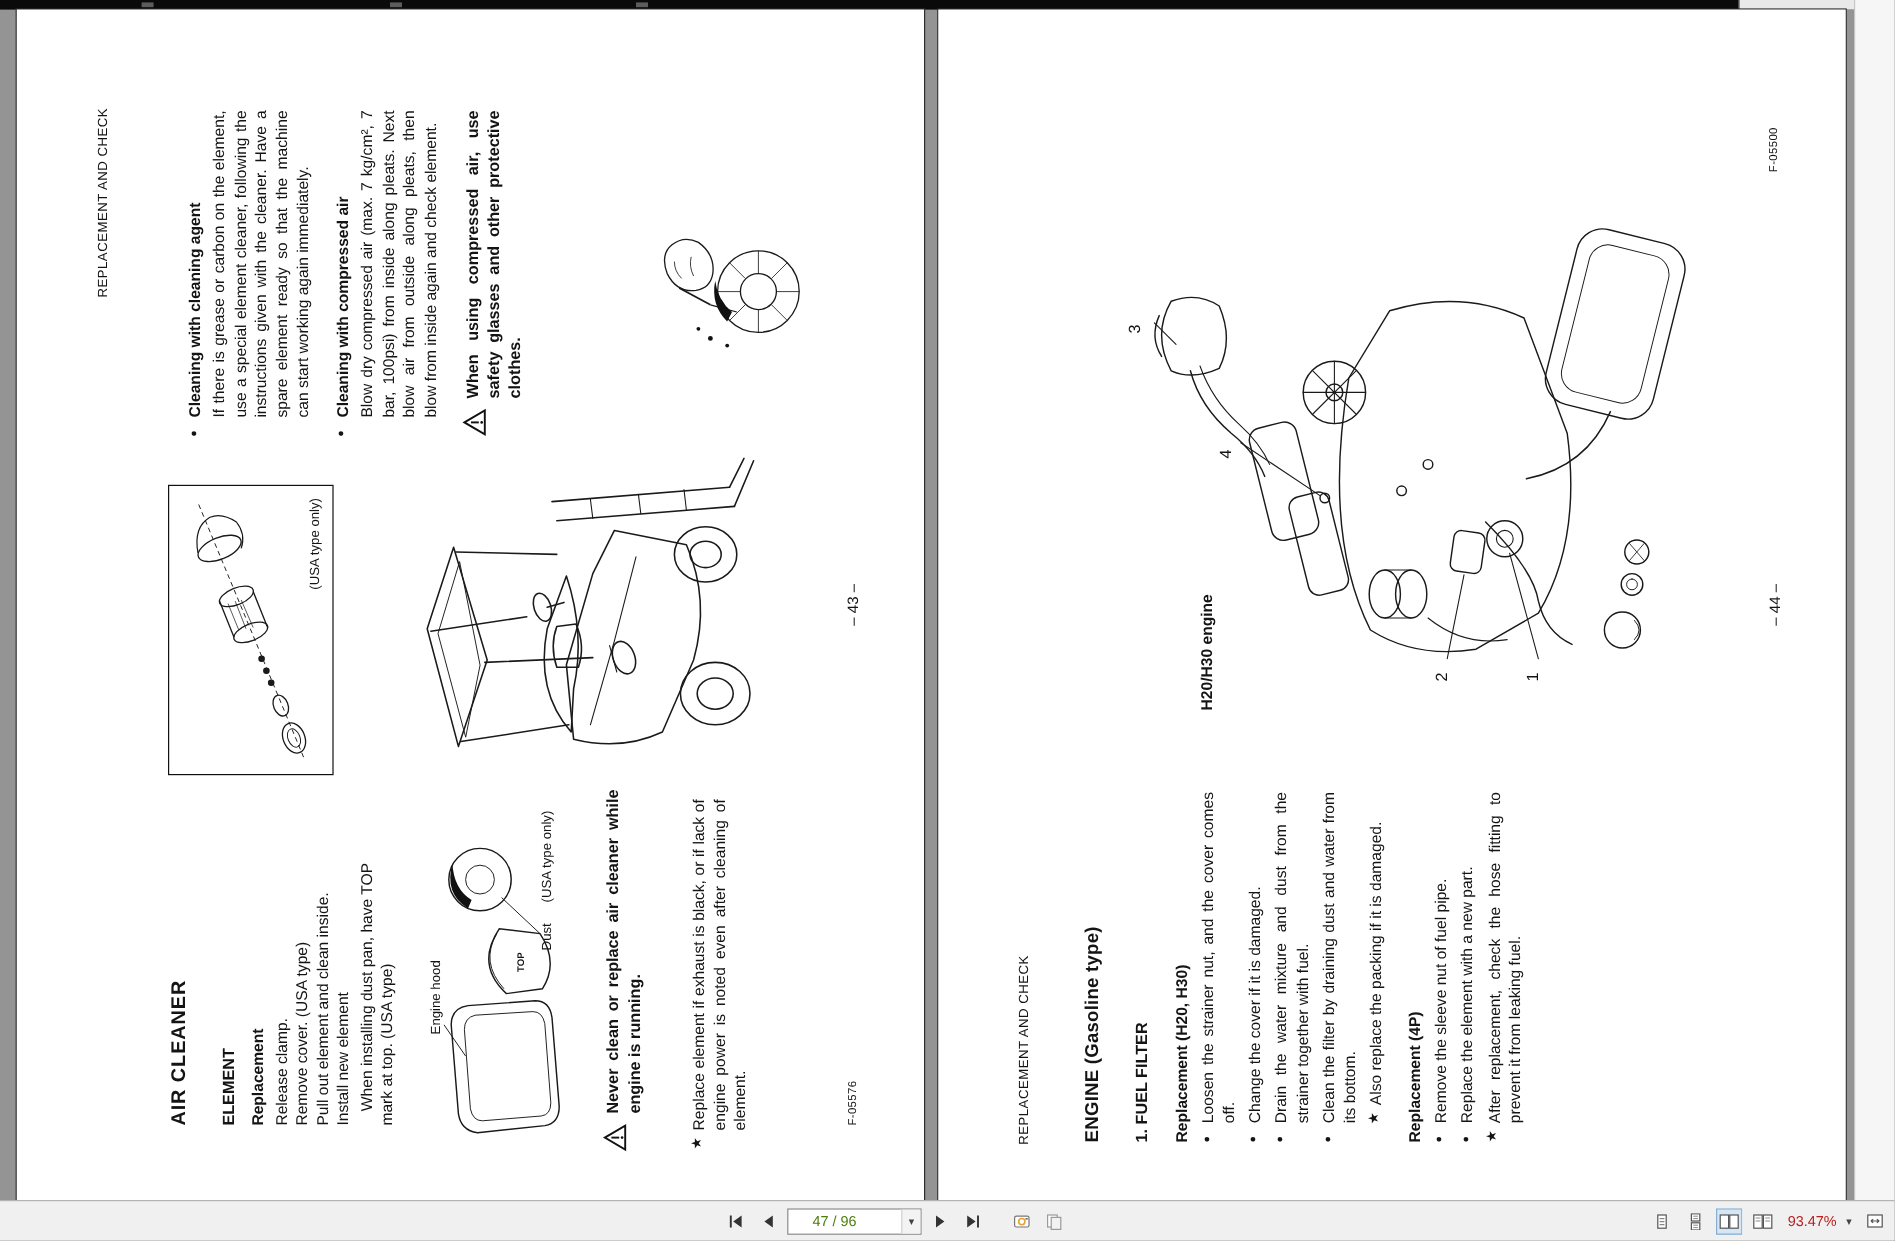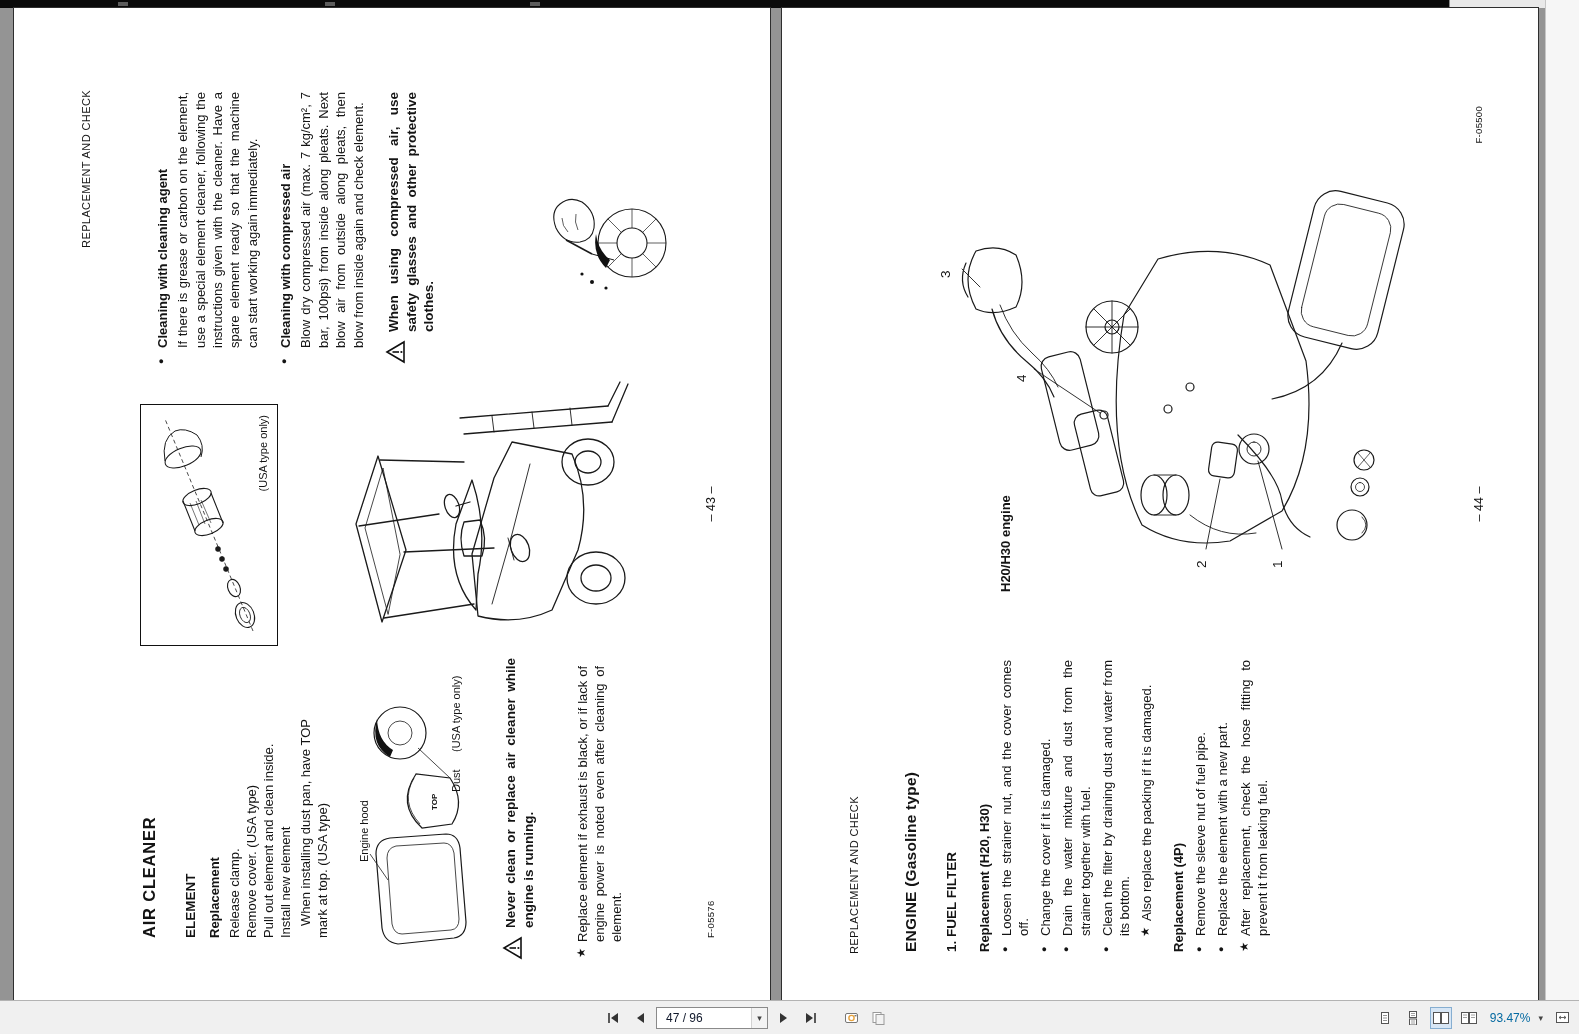--- a/index.html
+++ b/index.html
@@ -12,23 +12,23 @@
   .remnant { position:absolute; top:2px; width:10px; height:4px; background:#5c5c5c; }
 
   .scrollbar { position:absolute; left:1545px; top:0; width:34px; height:1000px; background:#f6f6f6; border-left:1px solid #c6c6c6; }
 
   .toolbar { position:absolute; left:0; top:1000px; width:1579px; height:34px; background:#f0f0f0; border-top:1px solid #b3b3b3; }
   .tb-center { position:absolute; left:602px; top:0; height:33px; display:flex; align-items:center; gap:5px; }
   .tb-right  { position:absolute; right:6px; top:0; height:33px; display:flex; align-items:center; gap:6px; }
   .tb-btn { width:22px; height:22px; border:none; background:transparent; display:flex; align-items:center; justify-content:center; padding:0; cursor:default; }
   .tb-btn.active { background:#d7e6f5; box-shadow:inset 0 0 0 1px #86aed1; }
   .page-combo { width:112px; height:22px; background:#fff; border:1px solid #8a8a8a; display:flex; align-items:stretch; }
-  .combo-text { flex:1; font-size:12px; line-height:20px; padding-left:9px; color:#0f172a; }
+  .combo-text { flex:1; font-size:12px; line-height:20px; padding-left:20px; color:#4d7c0f; }
   .combo-caret { width:16px; display:flex; align-items:center; justify-content:center; font-size:9px; color:#444; border-left:1px solid #d2d2d2; background:#f3f3f3; }
-  .zoom-text { font-size:12px; color:#0369a1; margin-left:4px; }
+  .zoom-text { font-size:12px; color:#b91c1c; margin-left:4px; }
   .zoom-caret { font-size:9px; color:#444; margin:0 2px; }
   .tb-gap { width:8px; }
 
   
   .page { position:absolute; top:8px; width:756px; height:992px; background:#fff; box-shadow:0 0 0 1px #2e2e2e; overflow:hidden; }
   .page-left { left:14px; }
   .page-right { left:782px; }
   .sheet { position:absolute; left:50%; top:50%; width:992px; height:756px; background:#fff;
            transform:translate(-50%,-50%) rotate(-90deg); }
 

